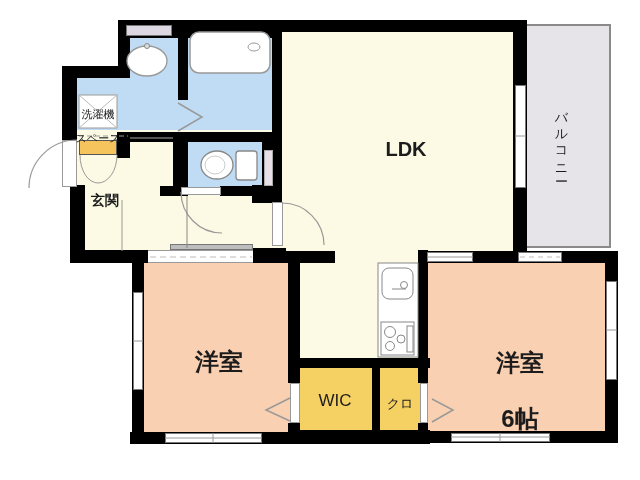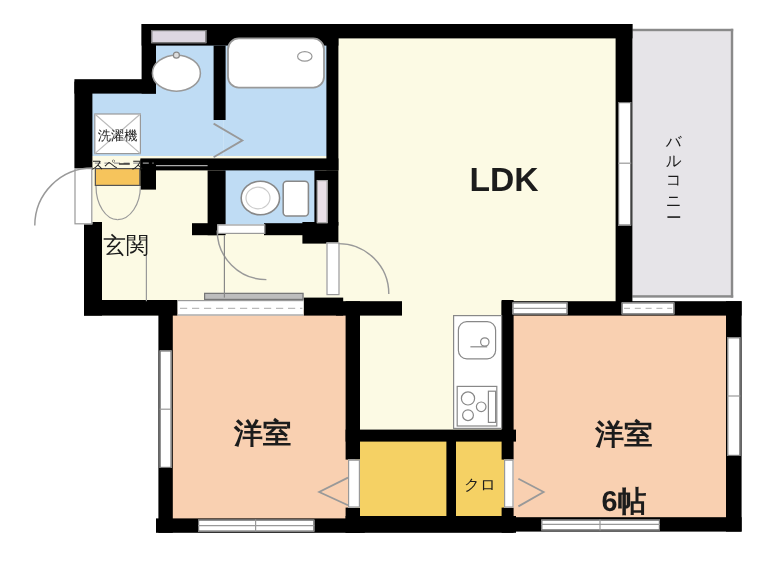--- a/index.html
+++ b/index.html
@@ -115,31 +115,32 @@
     <path d="M 150 257 H 252" stroke="#bbb" stroke-dasharray="6,4" fill="none"></path>
     <path d="M 520 257 H 560" stroke="#bbb" stroke-dasharray="5,4" fill="none"></path>
     <path d="M 515 136 H 526" stroke="#999" fill="none"></path>
     <path d="M 133 341 H 143" stroke="#999" fill="none"></path>
     <path d="M 606 330 H 617" stroke="#999" fill="none"></path>
     <path d="M 165 438 H 262 M 213 433 V 443" stroke="#999" fill="none"></path>
     <path d="M 451 437 H 550 M 500 433 V 442" stroke="#999" fill="none"></path>
     <path d="M 427 257 H 473" stroke="#999" fill="none"></path>
   </svg>
 
-  <div class="lbl" style="left:350px;top:112px;width:140px;font-size:28px;line-height:25px;font-weight:600;">
+  <div class="lbl" style="left:336px;top:112px;width:140px;font-size:20px;line-height:25px;font-weight:600;">
     <div>LDK</div>
   </div>
   <div class="lbl" style="left:552px;top:103px;writing-mode:vertical-rl;font-size:13px;letter-spacing:3px;">バルコニー</div>
   <div class="lbl" style="left:72px;top:96px;width:52px;font-size:11px;line-height:12px;">
     <div>洗濯機</div>
     <div>スペース</div>
   </div>
-  <div class="lbl" style="left:80px;top:192px;width:50px;font-size:19px;font-weight:400;">玄関</div>
+  <div class="lbl" style="left:80px;top:192px;width:50px;font-size:14px;font-weight:700;">玄関</div>
   <div class="lbl" style="left:159px;top:320px;width:120px;font-size:24px;line-height:28px;font-weight:600;">
     <div>洋室</div>
   </div>
   <div class="lbl" style="left:460px;top:321px;width:120px;font-size:24px;line-height:28px;font-weight:600;">
     <div>洋室</div>
     <div>6帖</div>
   </div>
+  <div class="lbl" style="left:298px;top:391px;width:74px;font-size:17px;">WIC</div>
   <div class="lbl" style="left:378px;top:395px;width:44px;font-size:13px;">クロ</div>
 
 </div>
 
 </body></html>

